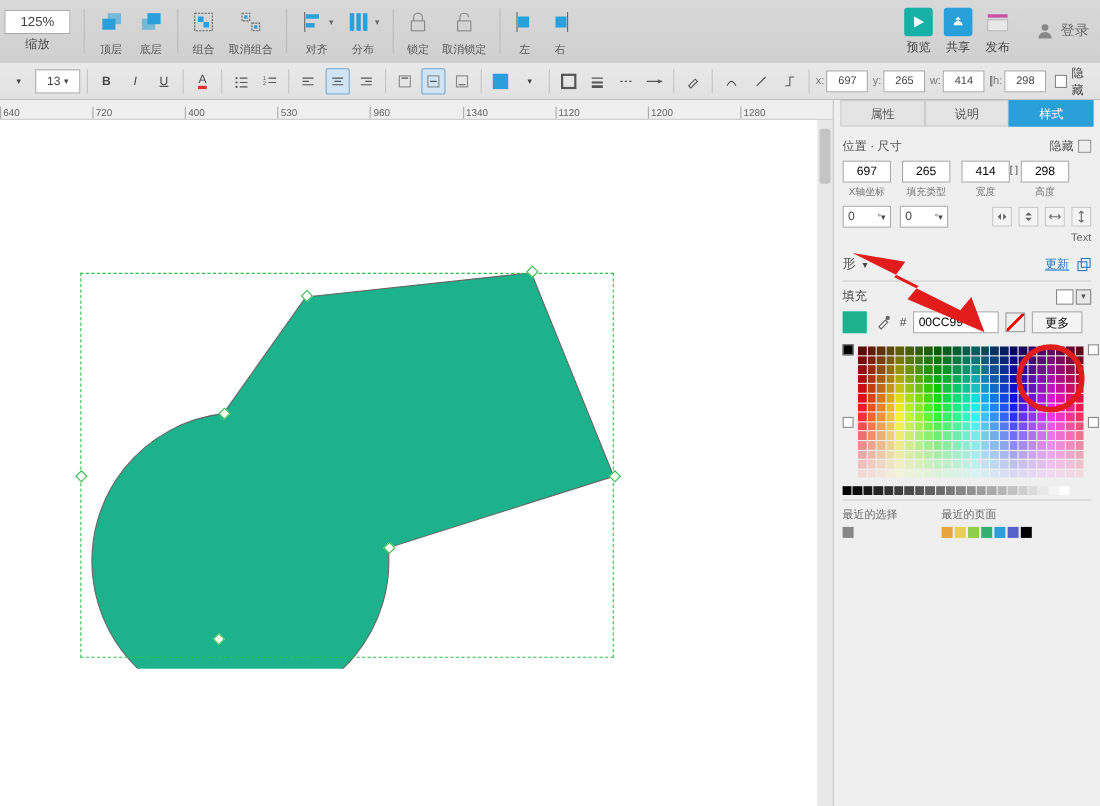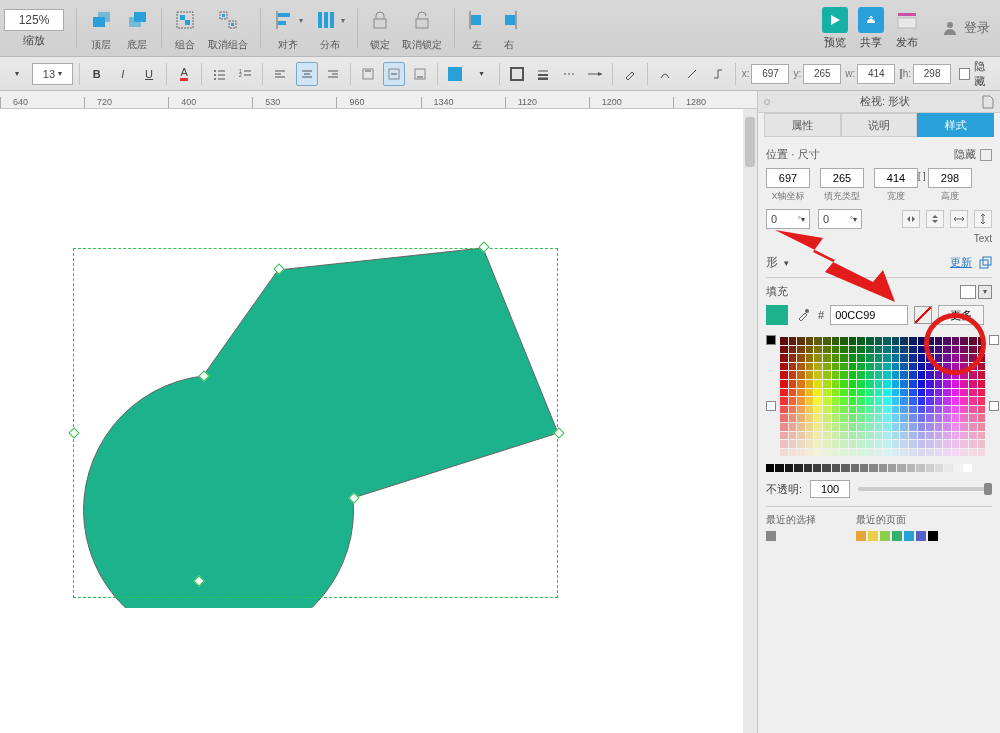--- a/index.html
+++ b/index.html
@@ -28,21 +28,21 @@
 .toolbar2 .sep2 { width:1px; height:22px; background:#c4c4c4; margin:0 2px;}
 .pos-field { display:flex; align-items:center; gap:2px; }
 .pos-field .pl { color:#777; font-size:10px;}
 .pos-field .pv { width:38px; height:20px; border:1px solid #aaa; background:#fff; display:flex; align-items:center; justify-content:center; font-size:10px;}
 .hide-cb { display:flex; align-items:center; gap:4px; margin-left:4px; }
 .hide-cb .cb { width:12px; height:12px; border:1px solid #888; background:#fff;}
 
 
 .workspace { position:absolute; top:91px; left:0; right:243px; bottom:0; background:#f5f5f5; }
 .ruler-h { position:absolute; top:0; left:0; right:0; height:18px; background:#efefef; border-bottom:1px solid #c8c8c8; display:flex; align-items:flex-end; overflow:hidden;}
-.ruler-h .tick { position:relative; width:90px; border-left:1px solid #aaa; height:11px; font-size:9px; color:#666; padding-left:12px;}
+.ruler-h .tick { position:relative; width:90px; border-left:1px solid #aaa; height:11px; font-size:9px; color:#666; padding-left:2px;}
 .canvas { position:absolute; top:18px; left:0; right:0; bottom:0; background:#fff; }
 .shape-sel { position:absolute; left:73px; top:139px; width:485px; height:350px; border:1px dashed #2fc14c; }
 .handle { position:absolute; width:8px; height:8px; background:#fff; border:1px solid #2fc14c; transform: rotate(45deg);}
 .shape-svg { position:absolute; left:73px; top:139px; }
 .vsb { position:absolute; right:0; top:18px; width:14px; bottom:0; background:#e8e8e8; }
 .vsb .thumb { position:absolute; top:8px; left:2px; right:2px; height:50px; background:#c4c4c4; border-radius:3px;}
 
 
 .panel { position:absolute; top:91px; right:0; width:243px; bottom:0; background:#efefef; border-left:1px solid #c4c4c4; display:flex; flex-direction:column; }
 .panel-head { height:22px; background:#e3e3e3; border-bottom:1px solid #ccc; display:flex; align-items:center; padding:0 6px; gap:6px; font-size:11px; color:#555; position:relative;}
@@ -436,27 +436,20 @@
     <div class="handle" style="left:200px; top:263px;"></div>
     <div class="handle" style="left:70px; top:320px;"></div>
     <div class="handle" style="left:195px; top:468px;"></div>
   </div>
   <div class="vsb">
       <div class="thumb"></div>
     </div>
 </div>
 
 <div class="panel">
-  <div class="panel-head">
-    <span class="dot"></span>
-    <span style="flex:1;text-align:center;">检视: 形状</span>
-    <svg class="pagei" width="12" height="14">
-        <path d="M1 1 h7 l3 3 v9 h-10z" fill="none" stroke="#888"></path>
-      </svg>
-  </div>
   <div class="tabs">
     <div class="tab">属性</div>
     <div class="tab">说明</div>
     <div class="tab active">样式</div>
   </div>
 
   <div class="body">
     <div class="sect-row">
       <span>位置 · 尺寸</span>
       <span style="display:flex;align-items:center;gap:4px;">
@@ -953,27 +946,20 @@
         <div class="gc" style="background: rgb(170, 170, 170);"></div>
         <div class="gc" style="background: rgb(182, 182, 182);"></div>
         <div class="gc" style="background: rgb(194, 194, 194);"></div>
         <div class="gc" style="background: rgb(206, 206, 206);"></div>
         <div class="gc" style="background: rgb(219, 219, 219);"></div>
         <div class="gc" style="background: rgb(231, 231, 231);"></div>
         <div class="gc" style="background: rgb(243, 243, 243);"></div>
         <div class="gc" style="background: rgb(255, 255, 255);"></div>
       </div>
 
-    <div class="opacity-row">
-      <span>不透明:</span>
-      <input type="text" value="100" style="">
-      <div class="slider">
-          <div class="sthumb"></div>
-        </div>
-    </div>
     <div class="hr"></div>
 
     <div class="recent">
       <div class="col">
         <div class="rtitle">最近的选择</div>
         <div class="sws">
           <div class="sw" style="background:#888;"></div>
         </div>
       </div>
       <div class="col">

